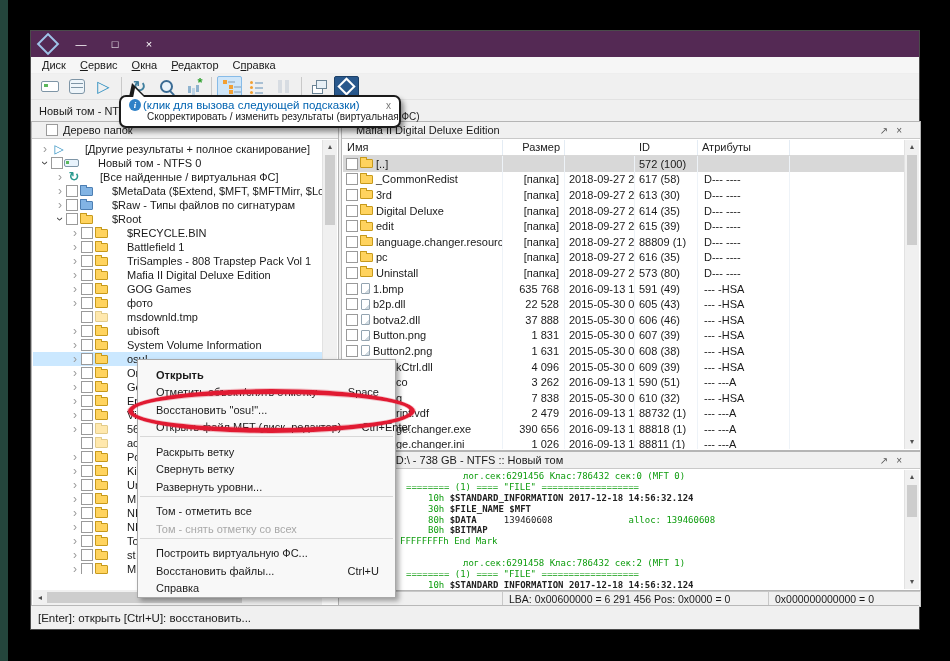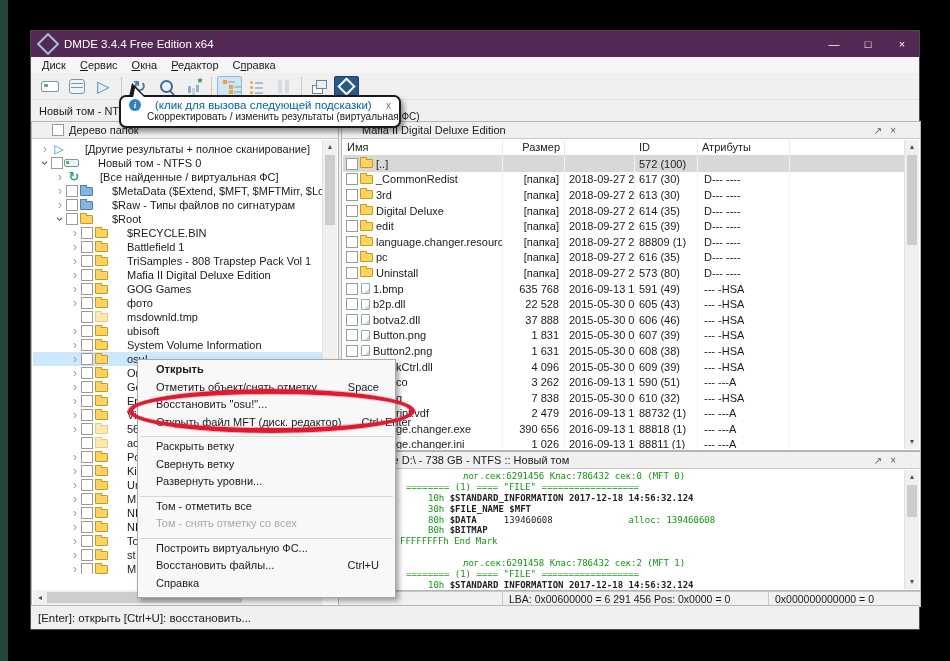--- a/index.html
+++ b/index.html
@@ -47,21 +47,21 @@
   .ic-tile-windows-icon{width:15px;height:14px;}
   .ic-tile-windows-icon::before{content:"";position:absolute;left:0;bottom:0;width:9px;height:7px;border:1px solid #6b8496;background:#fff;}
   .ic-tile-windows-icon::after{content:"";position:absolute;right:0;top:0;width:9px;height:7px;border:1px solid #6b8496;background:#e8f0f6;}
   .tb-logo{background:#29588c;border-color:#1d4168;}
   .ic-dmde-logo-icon{width:9px;height:9px;border:2px solid #fff;transform:rotate(45deg);background:#29588c;}
   
   #tabstrip{position:absolute;left:0;top:69px;right:0;height:21px;background:#f0f0f0;display:flex;align-items:center;}
   #tab-label{font-size:11px;color:#1a1a1a;padding-left:8px;}
   
   .panel{position:absolute;background:#fff;border:1px solid #b5b5b5;box-sizing:border-box;}
-  .phead{height:17px;background:#f0f0f0;border-bottom:1px solid #c9c9c9;display:flex;align-items:center;font-size:11px;color:#1a1a1a;padding:0 20px;box-sizing:border-box;justify-content:flex-end;}
+  .phead{height:17px;background:#f0f0f0;border-bottom:1px solid #c9c9c9;display:flex;align-items:center;font-size:11px;color:#1a1a1a;padding:0 14px;box-sizing:border-box;justify-content:flex-end;}
   .phead .ptitle{flex:1;white-space:nowrap;overflow:hidden;}
   .pbtn{color:#555;font-size:10px;padding:0 4px;flex:none;}
   #tree-panel{left:0;top:90px;width:308px;height:486px;}
   #files-panel{left:310px;top:90px;width:580px;height:330px;}
   #hex-panel{left:310px;top:420px;width:580px;height:140px;}
   
   .cbx{width:10px;height:10px;background:#fff;border:1px solid #9a9a9a;flex:none;box-sizing:content-box;}
   #tree-rows{position:absolute;left:1px;right:16px;top:20px;bottom:32px;overflow:hidden;}
   .trow{height:14px;display:flex;align-items:center;font-size:11px;color:#1a1a1a;white-space:nowrap;}
   .trow.sel{background:#cbe8ff;}
@@ -115,45 +115,44 @@
   
   #hexstatus{position:absolute;left:310px;top:560px;width:580px;height:16px;background:#f0f0f0;border:1px solid #c8c8c8;border-left:none;display:flex;font-size:10.5px;color:#1a1a1a;box-sizing:border-box;}
   #hexstatus .seg{border-right:1px solid #c8c8c8;padding:1px 6px;white-space:nowrap;overflow:hidden;box-sizing:border-box;}
   #statusbar{position:absolute;left:0;bottom:0;right:0;height:24px;background:#f0f0f0;border-top:1px solid #b8b8b8;display:flex;align-items:center;font-size:11.5px;color:#1a1a1a;padding-left:7px;box-sizing:border-box;}
   
   #tooltip{position:absolute;left:88px;top:64px;width:282px;height:33px;background:#fff;border:2px solid #1b1b1b;border-radius:7px;box-shadow:3px 4px 5px rgba(0,0,0,.4);z-index:70;box-sizing:border-box;}
   #tooltip::before{content:"";position:absolute;left:8px;top:-14px;border-left:3px solid transparent;border-right:14px solid transparent;border-bottom:14px solid #1b1b1b;}
   #tooltip::after{content:"";position:absolute;left:12px;top:-9px;border-left:2px solid transparent;border-right:10px solid transparent;border-bottom:10px solid #fff;}
   #tt-row1{display:flex;align-items:center;padding:2px 6px 0 8px;}
   #tt-info{width:12px;height:12px;border-radius:50%;background:#2f81c7;color:#fff;font-size:9px;font-style:italic;font-weight:bold;text-align:center;line-height:12px;flex:none;font-family:"Liberation Serif",serif;}
-  #tt-line1{color:#0063b1;font-size:11.5px;margin-left:14px;flex:1;white-space:nowrap;}
+  #tt-line1{color:#0063b1;font-size:11.5px;margin-left:2px;flex:1;white-space:nowrap;}
   #tt-close{color:#777;font-size:10px;flex:none;padding:0 2px;}
   #tt-line2{color:#1a1a1a;font-size:10px;padding:0 6px 0 26px;white-space:nowrap;}
   
   #ctxmenu{position:absolute;left:106px;top:328px;width:259px;background:#f8f8f8;border:1px solid #a8a8a8;box-shadow:3px 3px 5px rgba(0,0,0,.35);z-index:50;padding:3px 0;box-sizing:border-box;}
-  .mi{height:17.5px;display:flex;align-items:flex-start;padding:0 16px 0 18px;font-size:11px;color:#1a1a1a;white-space:nowrap;}
+  .mi{height:17.5px;display:flex;align-items:flex-end;padding:0 16px 0 18px;font-size:11px;color:#1a1a1a;white-space:nowrap;}
   .mi .sc{margin-left:auto;padding-left:20px;}
   .mi.bold{font-weight:bold;}
   .mi.dis{color:#a8a8a8;}
   .msep{height:7px;display:flex;align-items:center;padding:0 2px;}
   .msep::after{content:"";flex:1;height:1px;background:#d8d8d8;}
   
   #red-oval{position:absolute;left:97px;top:358px;width:277px;height:34px;border:5px solid #e11a32;border-radius:50%;z-index:60;pointer-events:none;box-shadow:0 0 0 1px rgba(225,26,50,.25), inset 0 0 0 1px rgba(225,26,50,.25);}
 </style>
 </head>
 <body>
 
 <div id="stage">
   <div id="desk-strip"></div>
 
   <div id="win">
 
     <div id="titlebar">
       <span id="app-icon"></span>
-      <span id="title-text">DMDE 3.4.4 Free Edition x64</span>
       <span class="wbtn">—</span>
       <span class="wbtn">□</span>
       <span class="wbtn">×</span>
     </div>
 
     <div id="menubar">
         <span class="menu-item"><u>Д</u>иск</span>
         <span class="menu-item"><u>С</u>ервис</span>
         <span class="menu-item"><u>О</u>кна</span>
         <span class="menu-item"><u>Р</u>едактор</span>
@@ -456,21 +455,21 @@
             <span class="cell s"></span>
             <span class="cell m"></span>
             <span class="cell i">572 (100)</span>
             <span class="cell a"></span>
             <span class="cell fill"></span>
           </div>
           <div class="frow">
             <span class="cell n"><span class="cbx"></span><span class="fold"></span><span class="fname">_CommonRedist</span></span>
             <span class="cell s">[папка]</span>
             <span class="cell m">2018-09-27 22:...</span>
-            <span class="cell i">617 (30)</span>
+            <span class="cell i">617 (58)</span>
             <span class="cell a">D--- ----</span>
             <span class="cell fill"></span>
           </div>
           <div class="frow">
             <span class="cell n"><span class="cbx"></span><span class="fold"></span><span class="fname">3rd</span></span>
             <span class="cell s">[папка]</span>
             <span class="cell m">2018-09-27 22:...</span>
             <span class="cell i">613 (30)</span>
             <span class="cell a">D--- ----</span>
             <span class="cell fill"></span>

